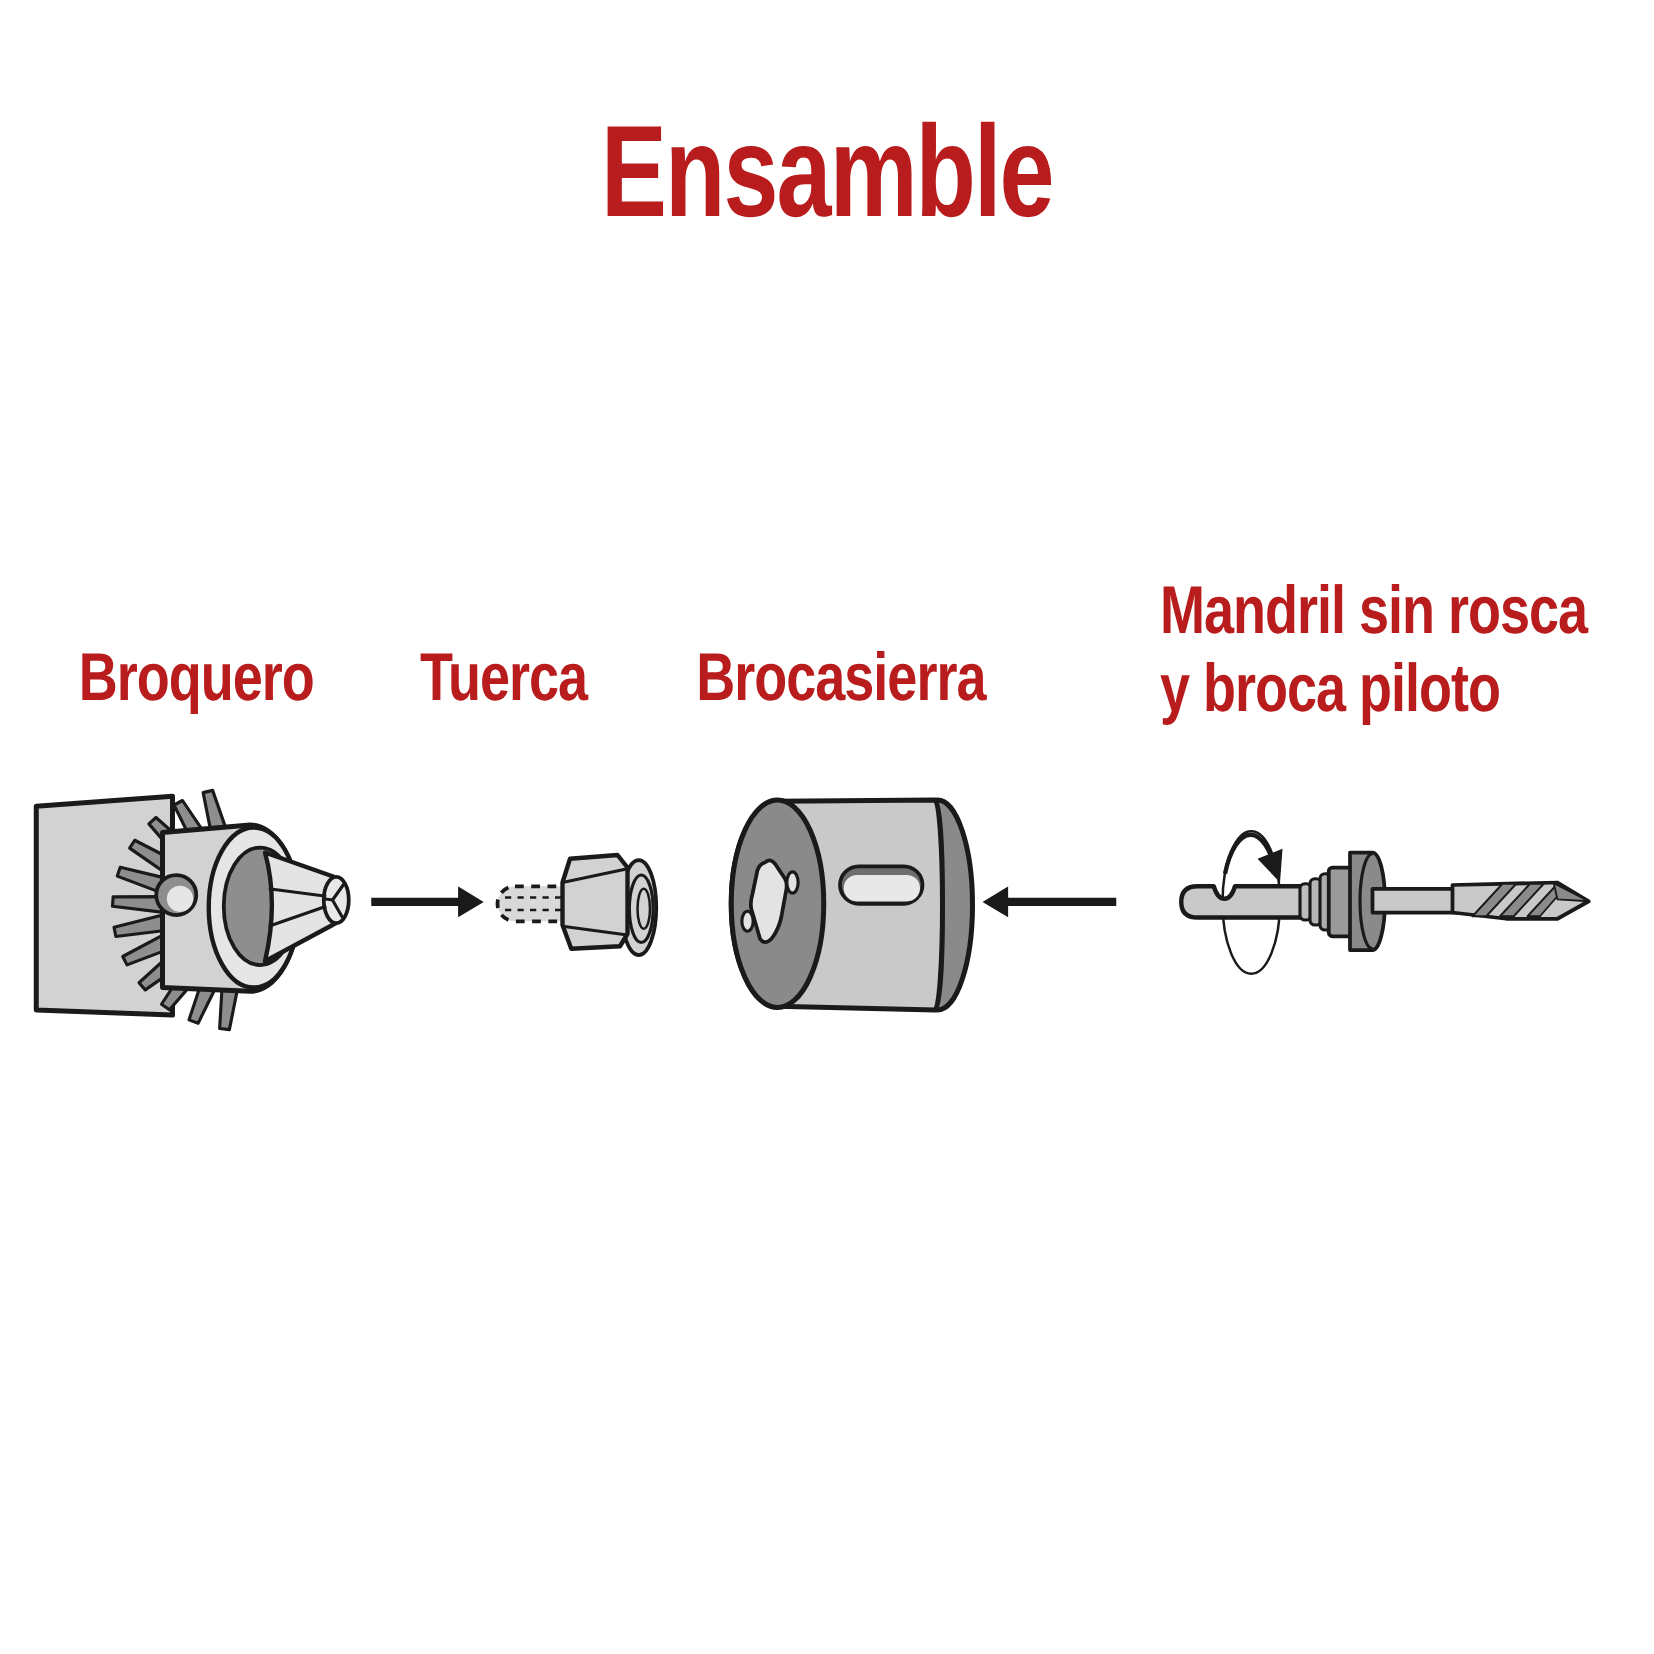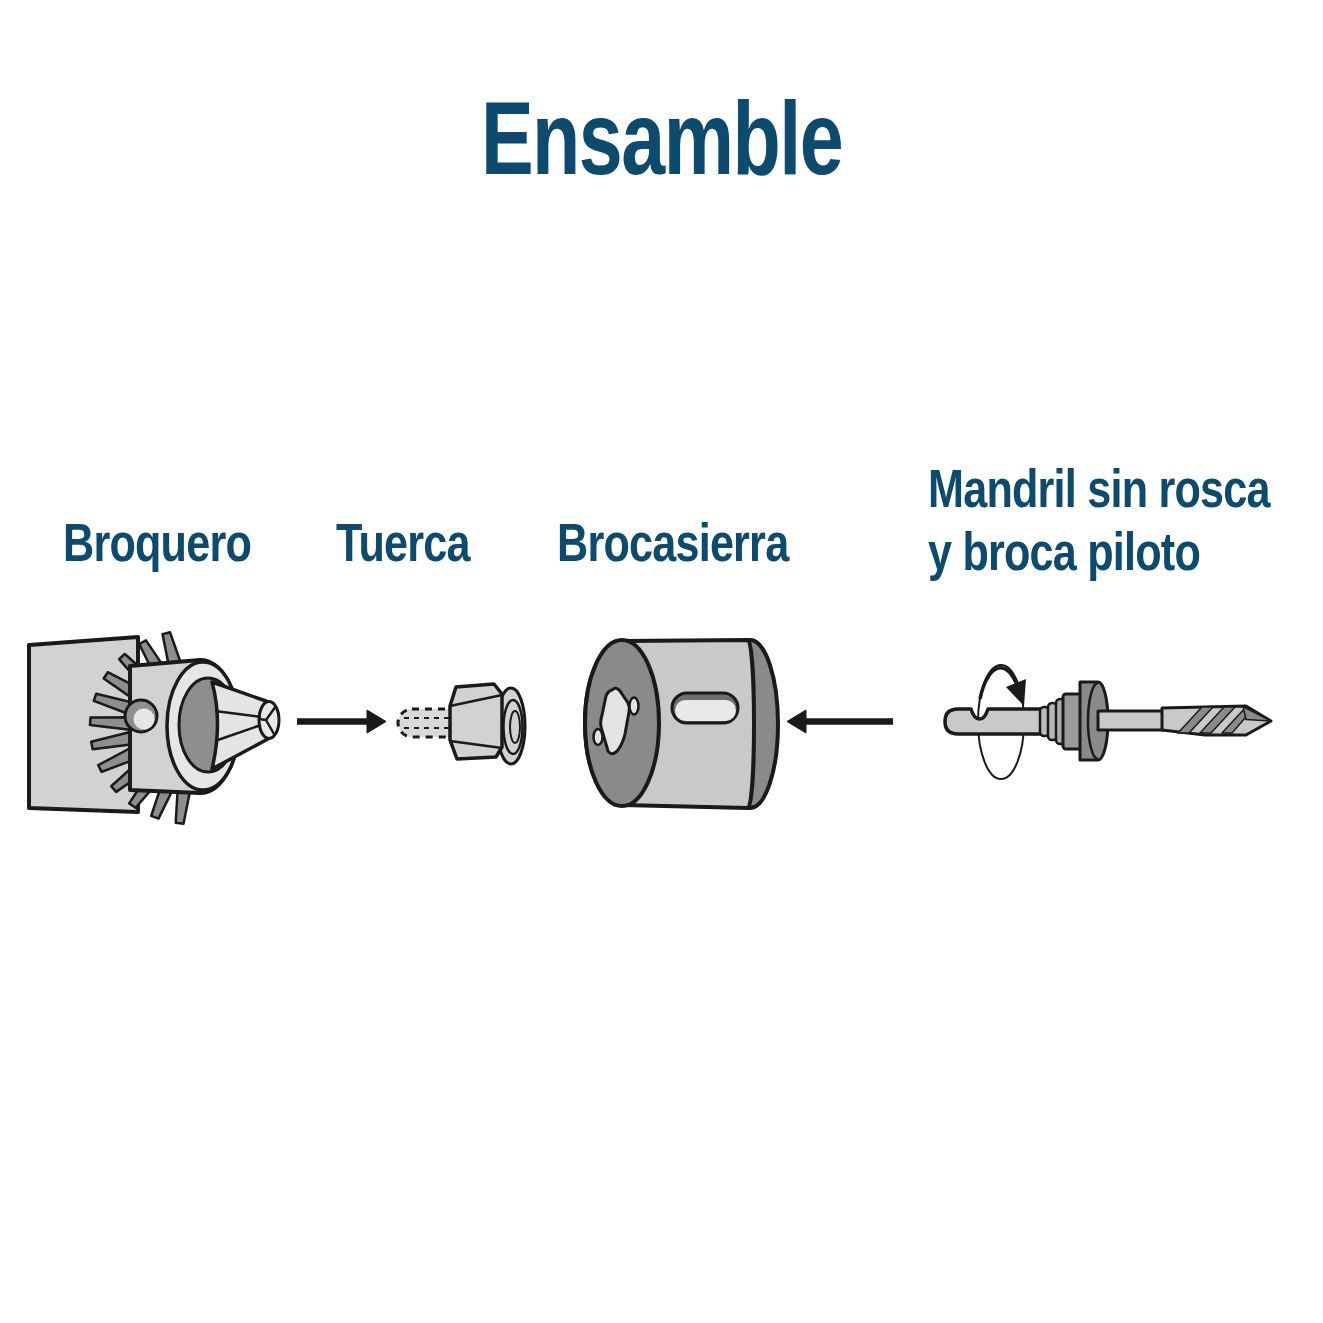--- a/index.html
+++ b/index.html
@@ -1,21 +1,21 @@
 <!DOCTYPE html>
 <html><head>
 <meta charset="utf-8">
 <title>Ensamble</title>
 <style>
   * { margin:0; padding:0; box-sizing:border-box; }
   html,body { background:#ffffff; }
   .canvas {
     position:relative; width:1323px; height:1323px;
     background:#ffffff; overflow:hidden;
-    font-family:"Liberation Sans", sans-serif; color:#0c4a6e;padding-left:12px;
+    font-family:"Liberation Sans", sans-serif; color:#b91c1c;padding-left:12px;
   }
   .title {
     position:absolute; top:86px; left:0; width:100%;
     text-align:center; font-size:104px; font-weight:700;
     line-height:104px; letter-spacing:-2px; white-space:nowrap;
     transform:scaleX(0.76); transform-origin:50% 0;
   }
   .label {
     position:absolute; font-size:54px; font-weight:700;
     line-height:54px; letter-spacing:-1px; white-space:nowrap;

